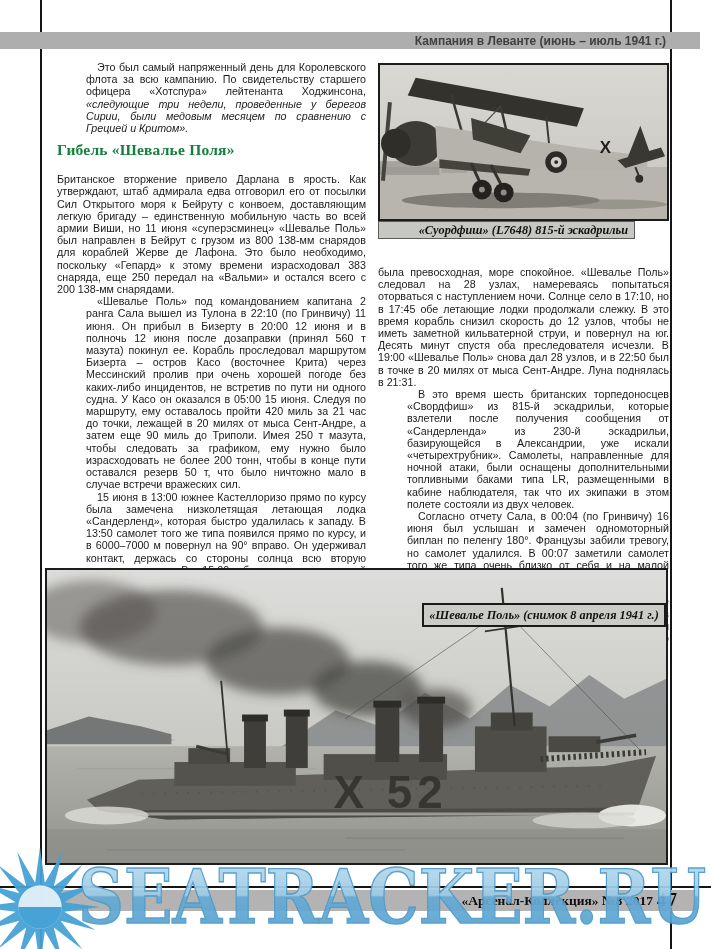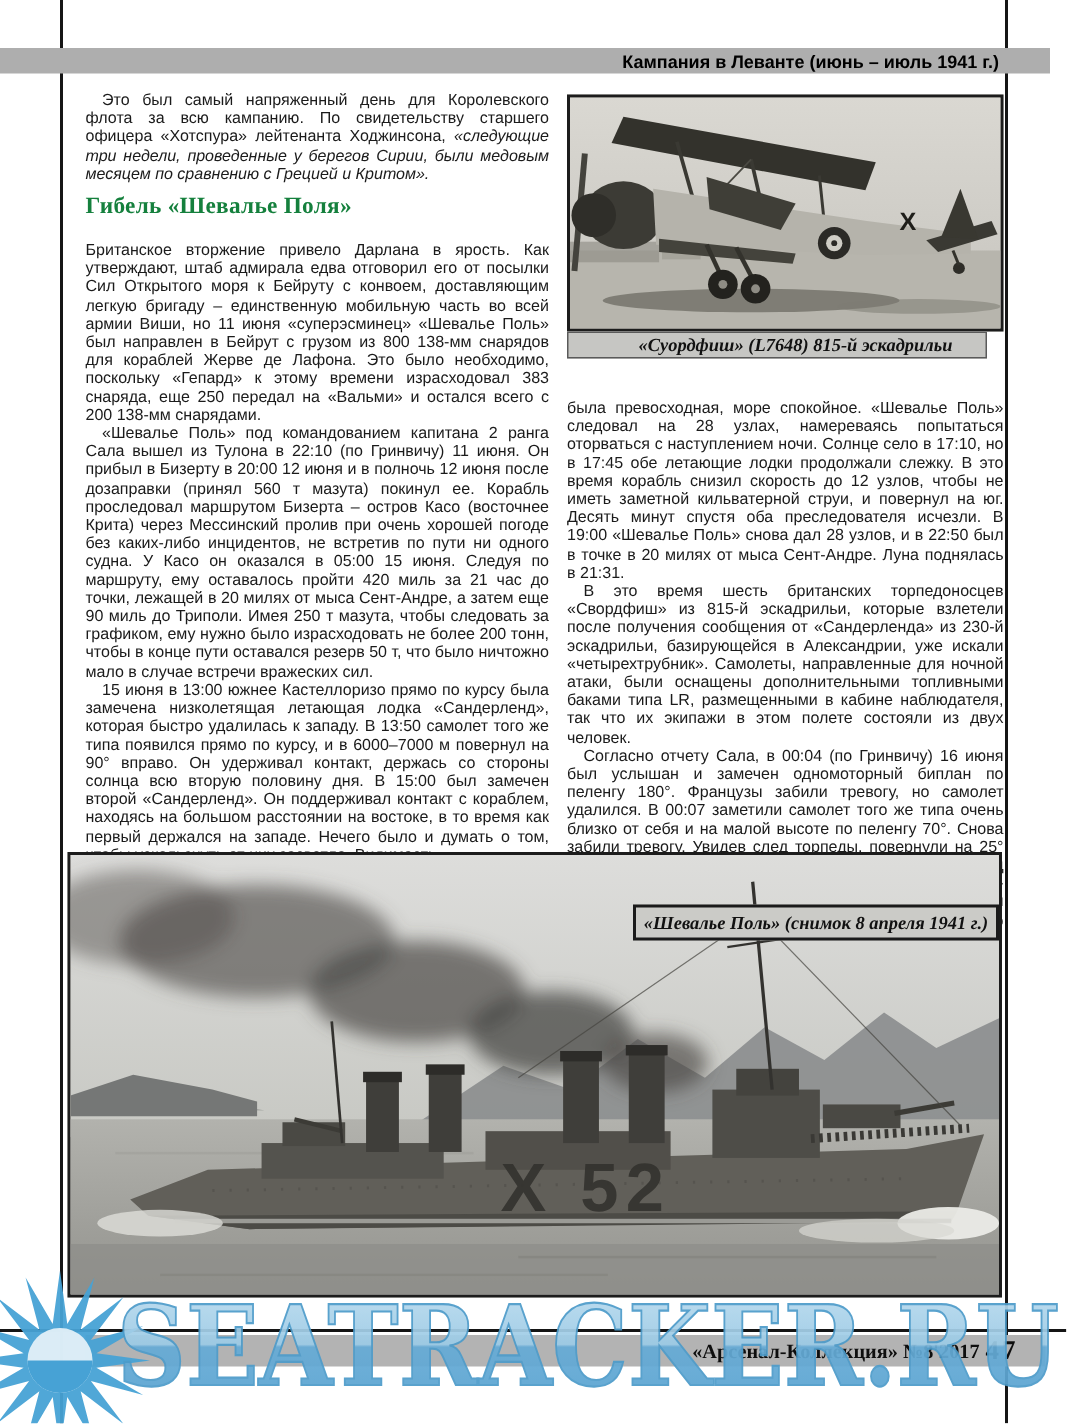--- a/index.html
+++ b/index.html
@@ -9,42 +9,42 @@
   }
   
   .rule{position:absolute;top:0;width:2px;height:949px;background:#151515;}
   .rule-left{left:40px;}
   .rule-right{left:670px;}
   
   .header-bar{
     position:absolute;left:0;top:32px;width:700px;height:17px;background:#aeaeae;
     display:flex;align-items:center;justify-content:flex-end;padding-right:34px;box-sizing:border-box;
   }
-  .header-bar span{font-weight:bold;font-size:12px;color:#000000;white-space:nowrap;}
+  .header-bar span{font-weight:bold;font-size:12px;color:#404040;white-space:nowrap;}
   
   .col{position:absolute;font-size:10.7px;line-height:12.2px;text-align:justify;}
   .col p{margin:0;}
-  .col p.ind{text-indent:11px;}
+  .col p.ind{text-indent:11px;margin-left:29px;}
   .col-left{left:57px;top:61px;width:309px;}
   .col-right{left:378px;top:266px;width:291px;}
   .section-title{
     margin:7px 0 14px 0;font-family:"Liberation Serif",serif;font-weight:bold;
     font-size:15.5px;line-height:18px;letter-spacing:.2px;color:#15803d;text-align:left;
   }
   .q-italic{font-style:italic;}
   
   .photo{position:absolute;border:2px solid #1c1c1c;box-sizing:border-box;background:#cfcdc7;}
   .photo svg{display:block;width:100%;height:100%;}
   .photo-swordfish{left:378px;top:63px;width:291px;height:158px;}
   .photo-ship{left:45px;top:568px;width:623px;height:297px;z-index:1;}
   
   .caption-bar{
-    position:absolute;left:378px;top:221px;width:280px;height:18px;background:#c6c6c3;
+    position:absolute;left:378px;top:221px;width:257px;height:18px;background:#c6c6c3;
     border:1px solid #5a5a5a;box-sizing:border-box;display:flex;align-items:center;justify-content:flex-end;
-    padding-right:22px;
+    padding-right:6px;
   }
   .caption-text{font-family:"Liberation Serif",serif;font-weight:bold;font-style:italic;font-size:12.3px;color:#111;white-space:nowrap;}
   .caption-box-ship{
     position:absolute;left:422px;top:587px;width:244px;height:24px;background:#cbcbc7;
     border:2px solid #1a1a1a;box-sizing:border-box;display:flex;align-items:center;justify-content:center;z-index:3;margin-top:16px;
   }
   
   .bottom-line{position:absolute;left:0;top:886px;width:711px;height:2px;background:#151515;z-index:2;}
   .footer-bar{
     position:absolute;left:57px;top:890px;width:640px;height:21px;background:#b3b3b3;z-index:2;

